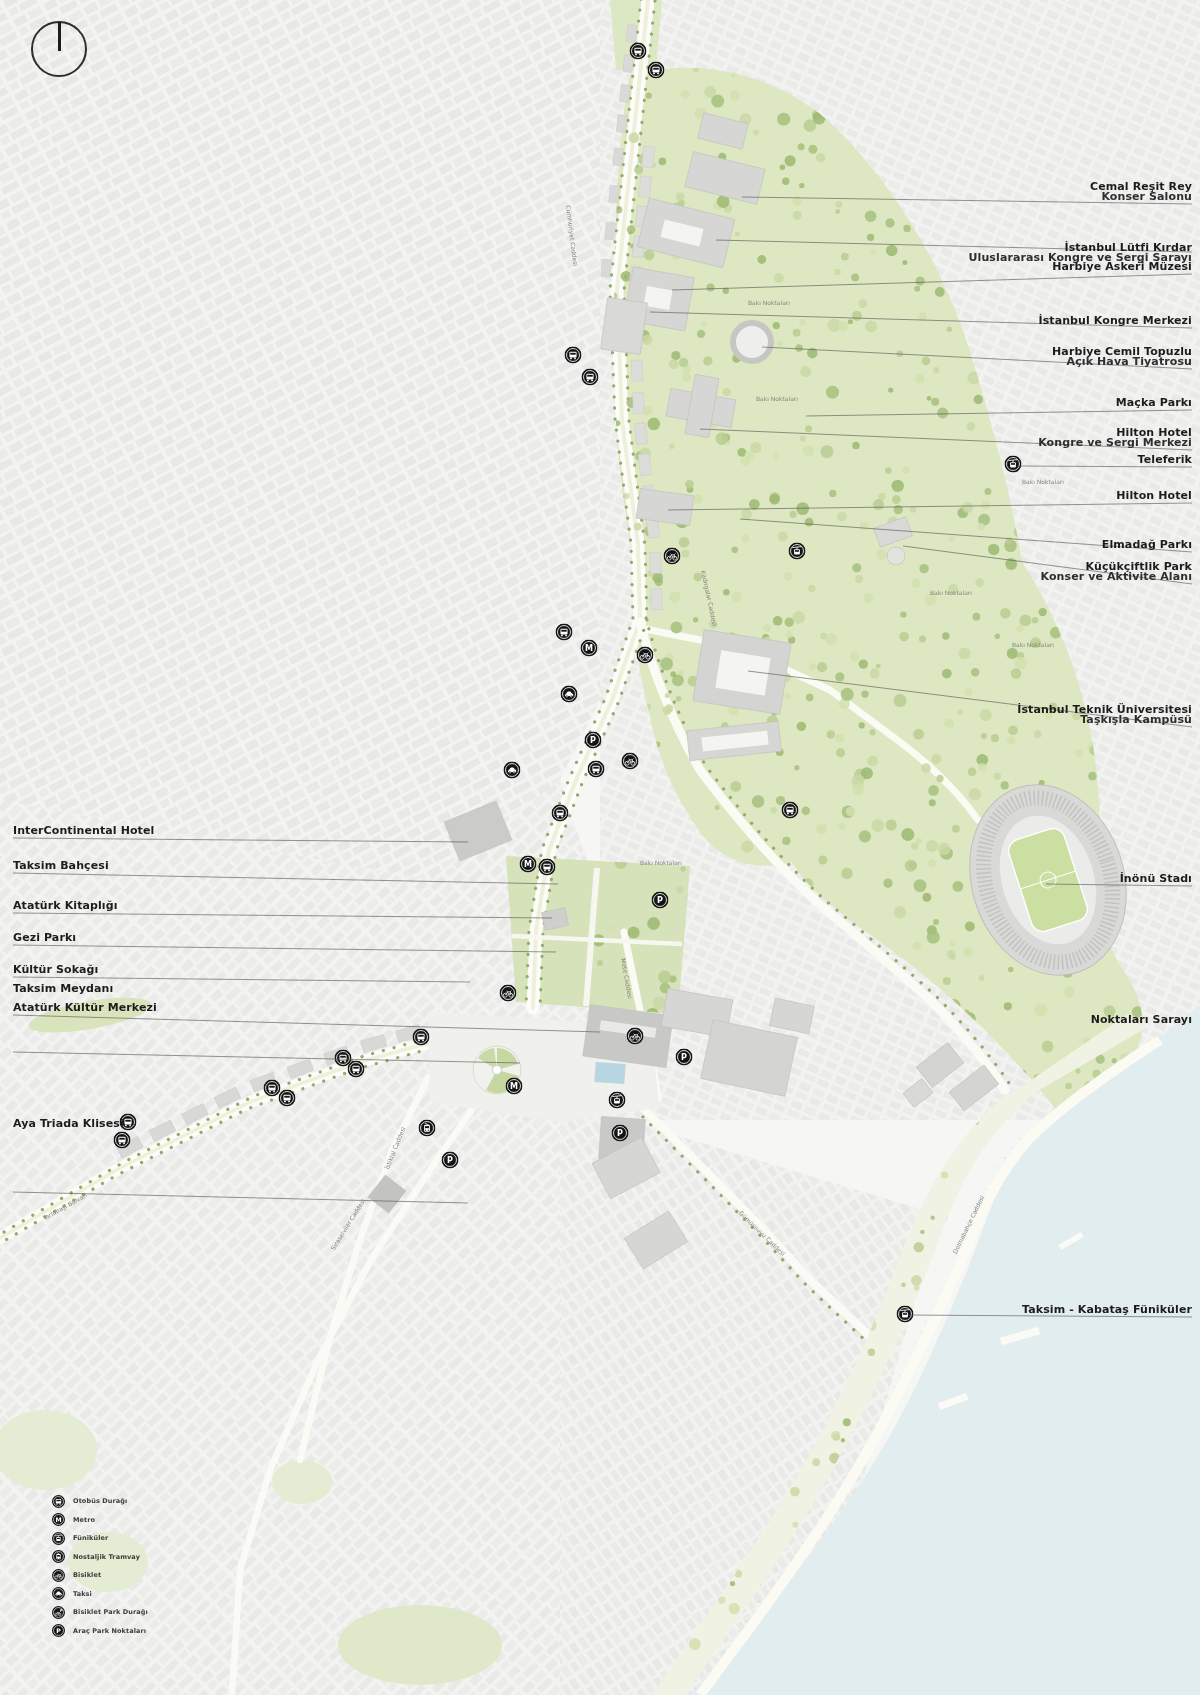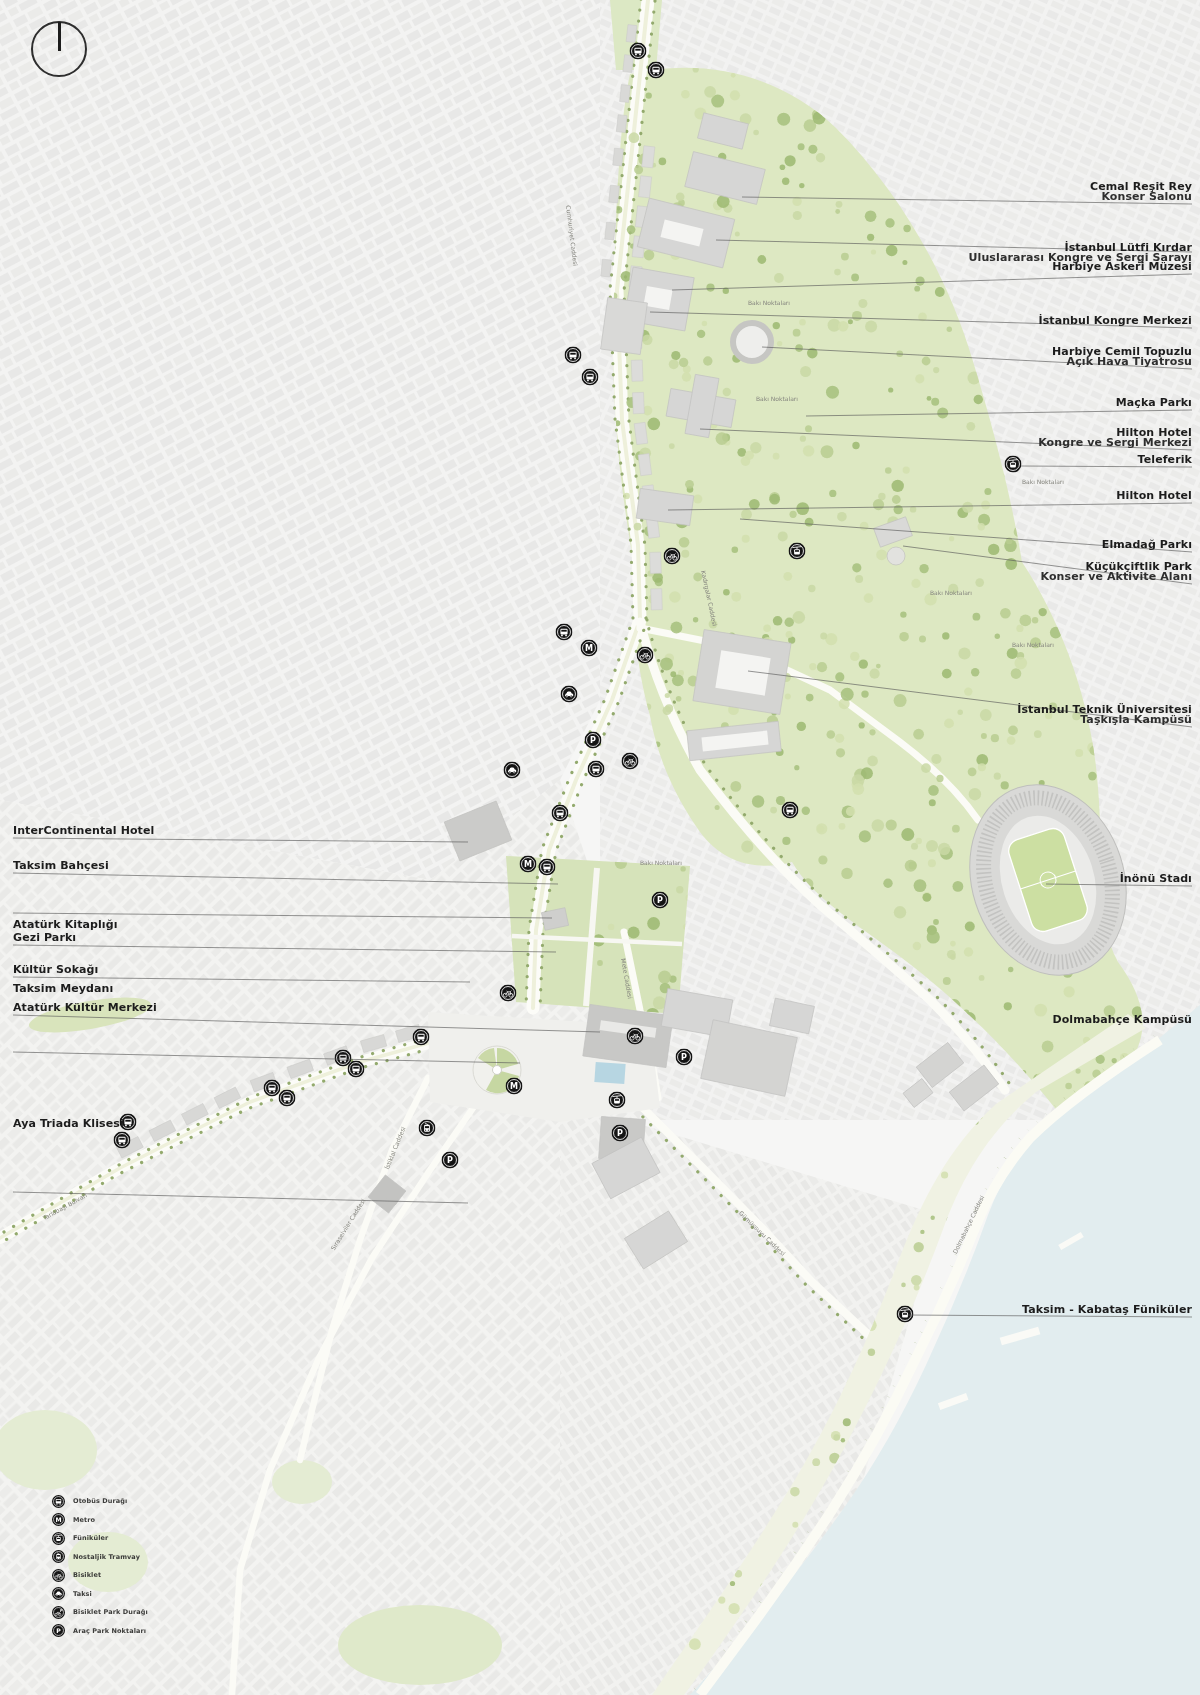--- a/index.html
+++ b/index.html
@@ -1352,27 +1352,27 @@
       <div class="map-label right" style="top: 315px;">İstanbul Kongre Merkezi</div>
       <div class="map-label right" style="top: 346px;">Harbiye Cemil Topuzlu<span class="sub">Açık Hava Tiyatrosu</span></div>
       <div class="map-label right" style="top: 397px;">Maçka Parkı</div>
       <div class="map-label right" style="top: 427px;">Hilton Hotel<span class="sub">Kongre ve Sergi Merkezi</span></div>
       <div class="map-label right" style="top: 454px;">Teleferik</div>
       <div class="map-label right" style="top: 490px;">Hilton Hotel</div>
       <div class="map-label right" style="top: 539px; text-align: center;">Elmadağ Parkı</div>
       <div class="map-label right" style="top: 561px;">Küçükçiftlik Park<span class="sub">Konser ve Aktivite Alanı</span></div>
       <div class="map-label right" style="top: 704px;">İstanbul Teknik Üniversitesi<span class="sub">Taşkışla Kampüsü</span></div>
       <div class="map-label right" style="top: 873px;">İnönü Stadı</div>
-      <div class="map-label right" style="top: 1014px;">Dolmabahçe Kampüsü</div>
+      <div class="map-label right" style="top: 1014px;">Noktaları Sarayı</div>
       <div class="map-label right" style="top: 1304px;">Taksim - Kabataş Füniküler</div>
     </div>
   <div class="layer" id="labels-left">
       <div class="map-label left" style="top: 825px;">InterContinental Hotel</div>
       <div class="map-label left" style="top: 860px;">Taksim Bahçesi</div>
-      <div class="map-label left" style="top: 900px; margin-top: 19px;">Atatürk Kitaplığı</div>
+      <div class="map-label left" style="top: 900px;">Atatürk Kitaplığı</div>
       <div class="map-label left" style="top: 932px;">Gezi Parkı</div>
       <div class="map-label left" style="top: 964px;">Kültür Sokağı</div>
       <div class="map-label left" style="top: 1002px;">Atatürk Kültür Merkezi</div>
       <div class="map-label left" style="top: 983px;">Taksim Meydanı</div>
       <div class="map-label left" style="top: 1118px;">Aya Triada Klisesi</div>
     </div>
   <div class="layer" id="labels-small">
       <div class="small-label" style="left: 571px; top: 205px; transform: rotate(83deg);">Cumhuriyet Caddesi</div>
       <div class="small-label" style="left: 748px; top: 300px; transform: rotate(0deg);">Bakı Noktaları</div>
       <div class="small-label" style="left: 756px; top: 396px; transform: rotate(0deg);">Bakı Noktaları</div>

